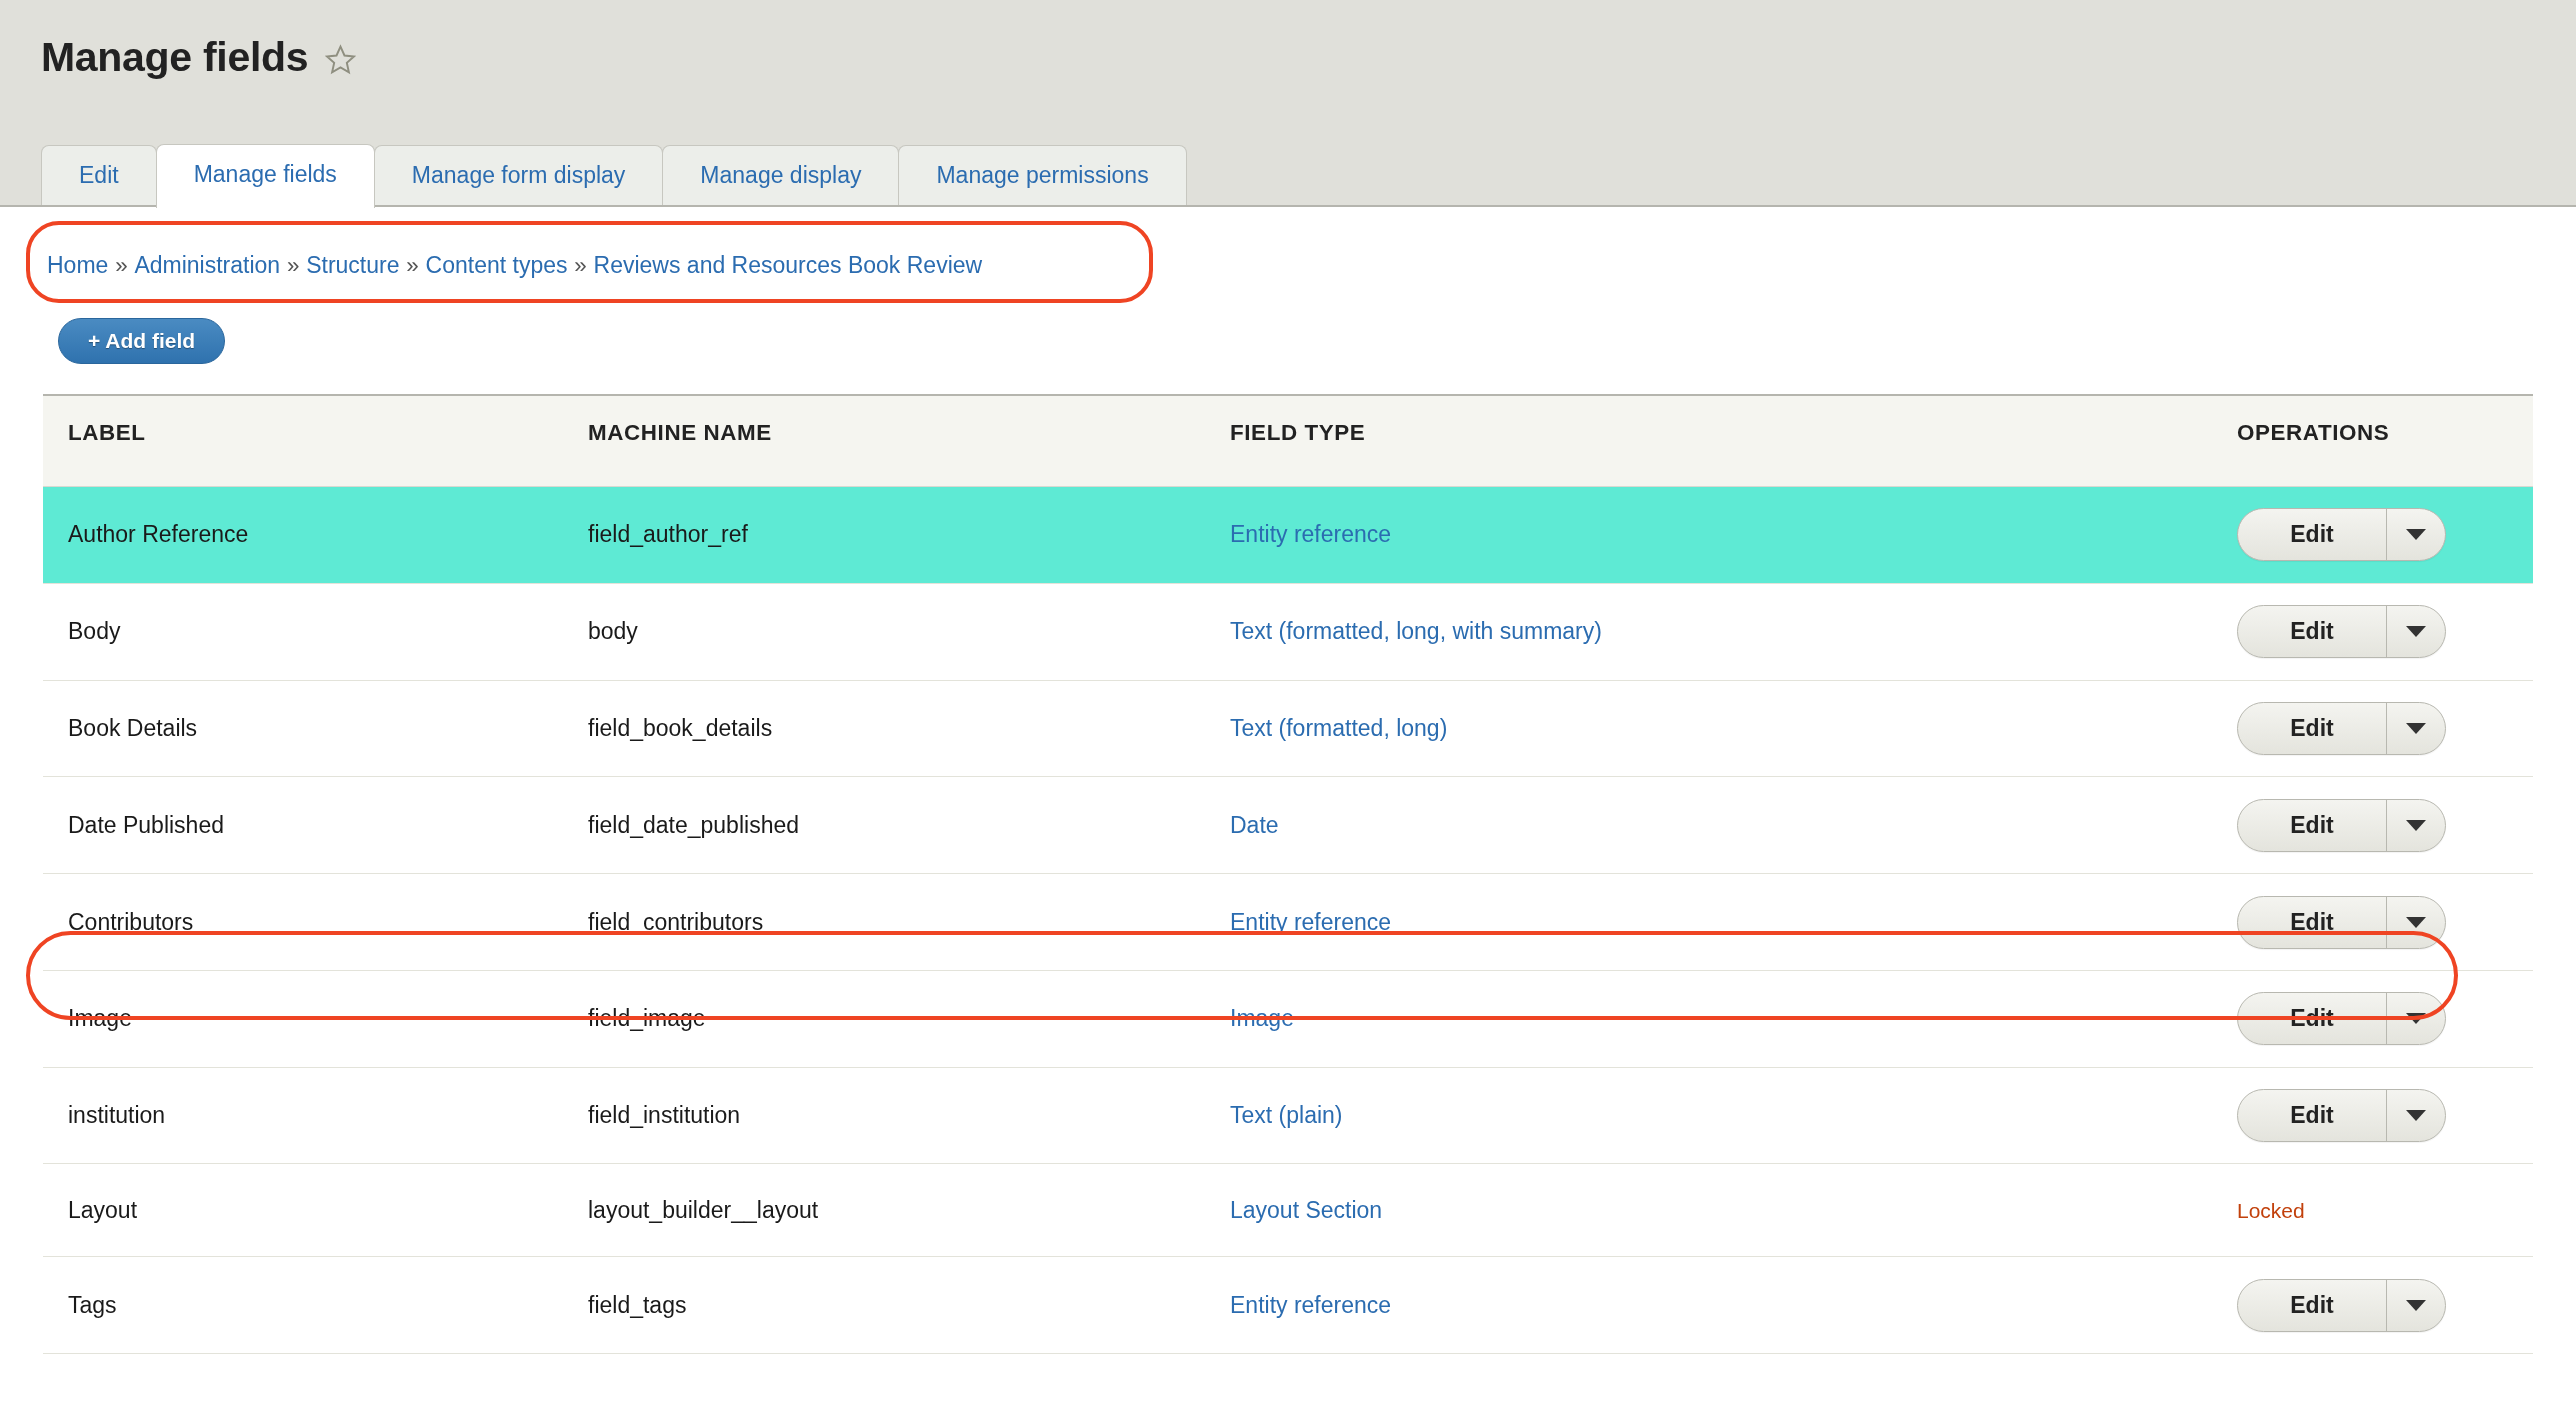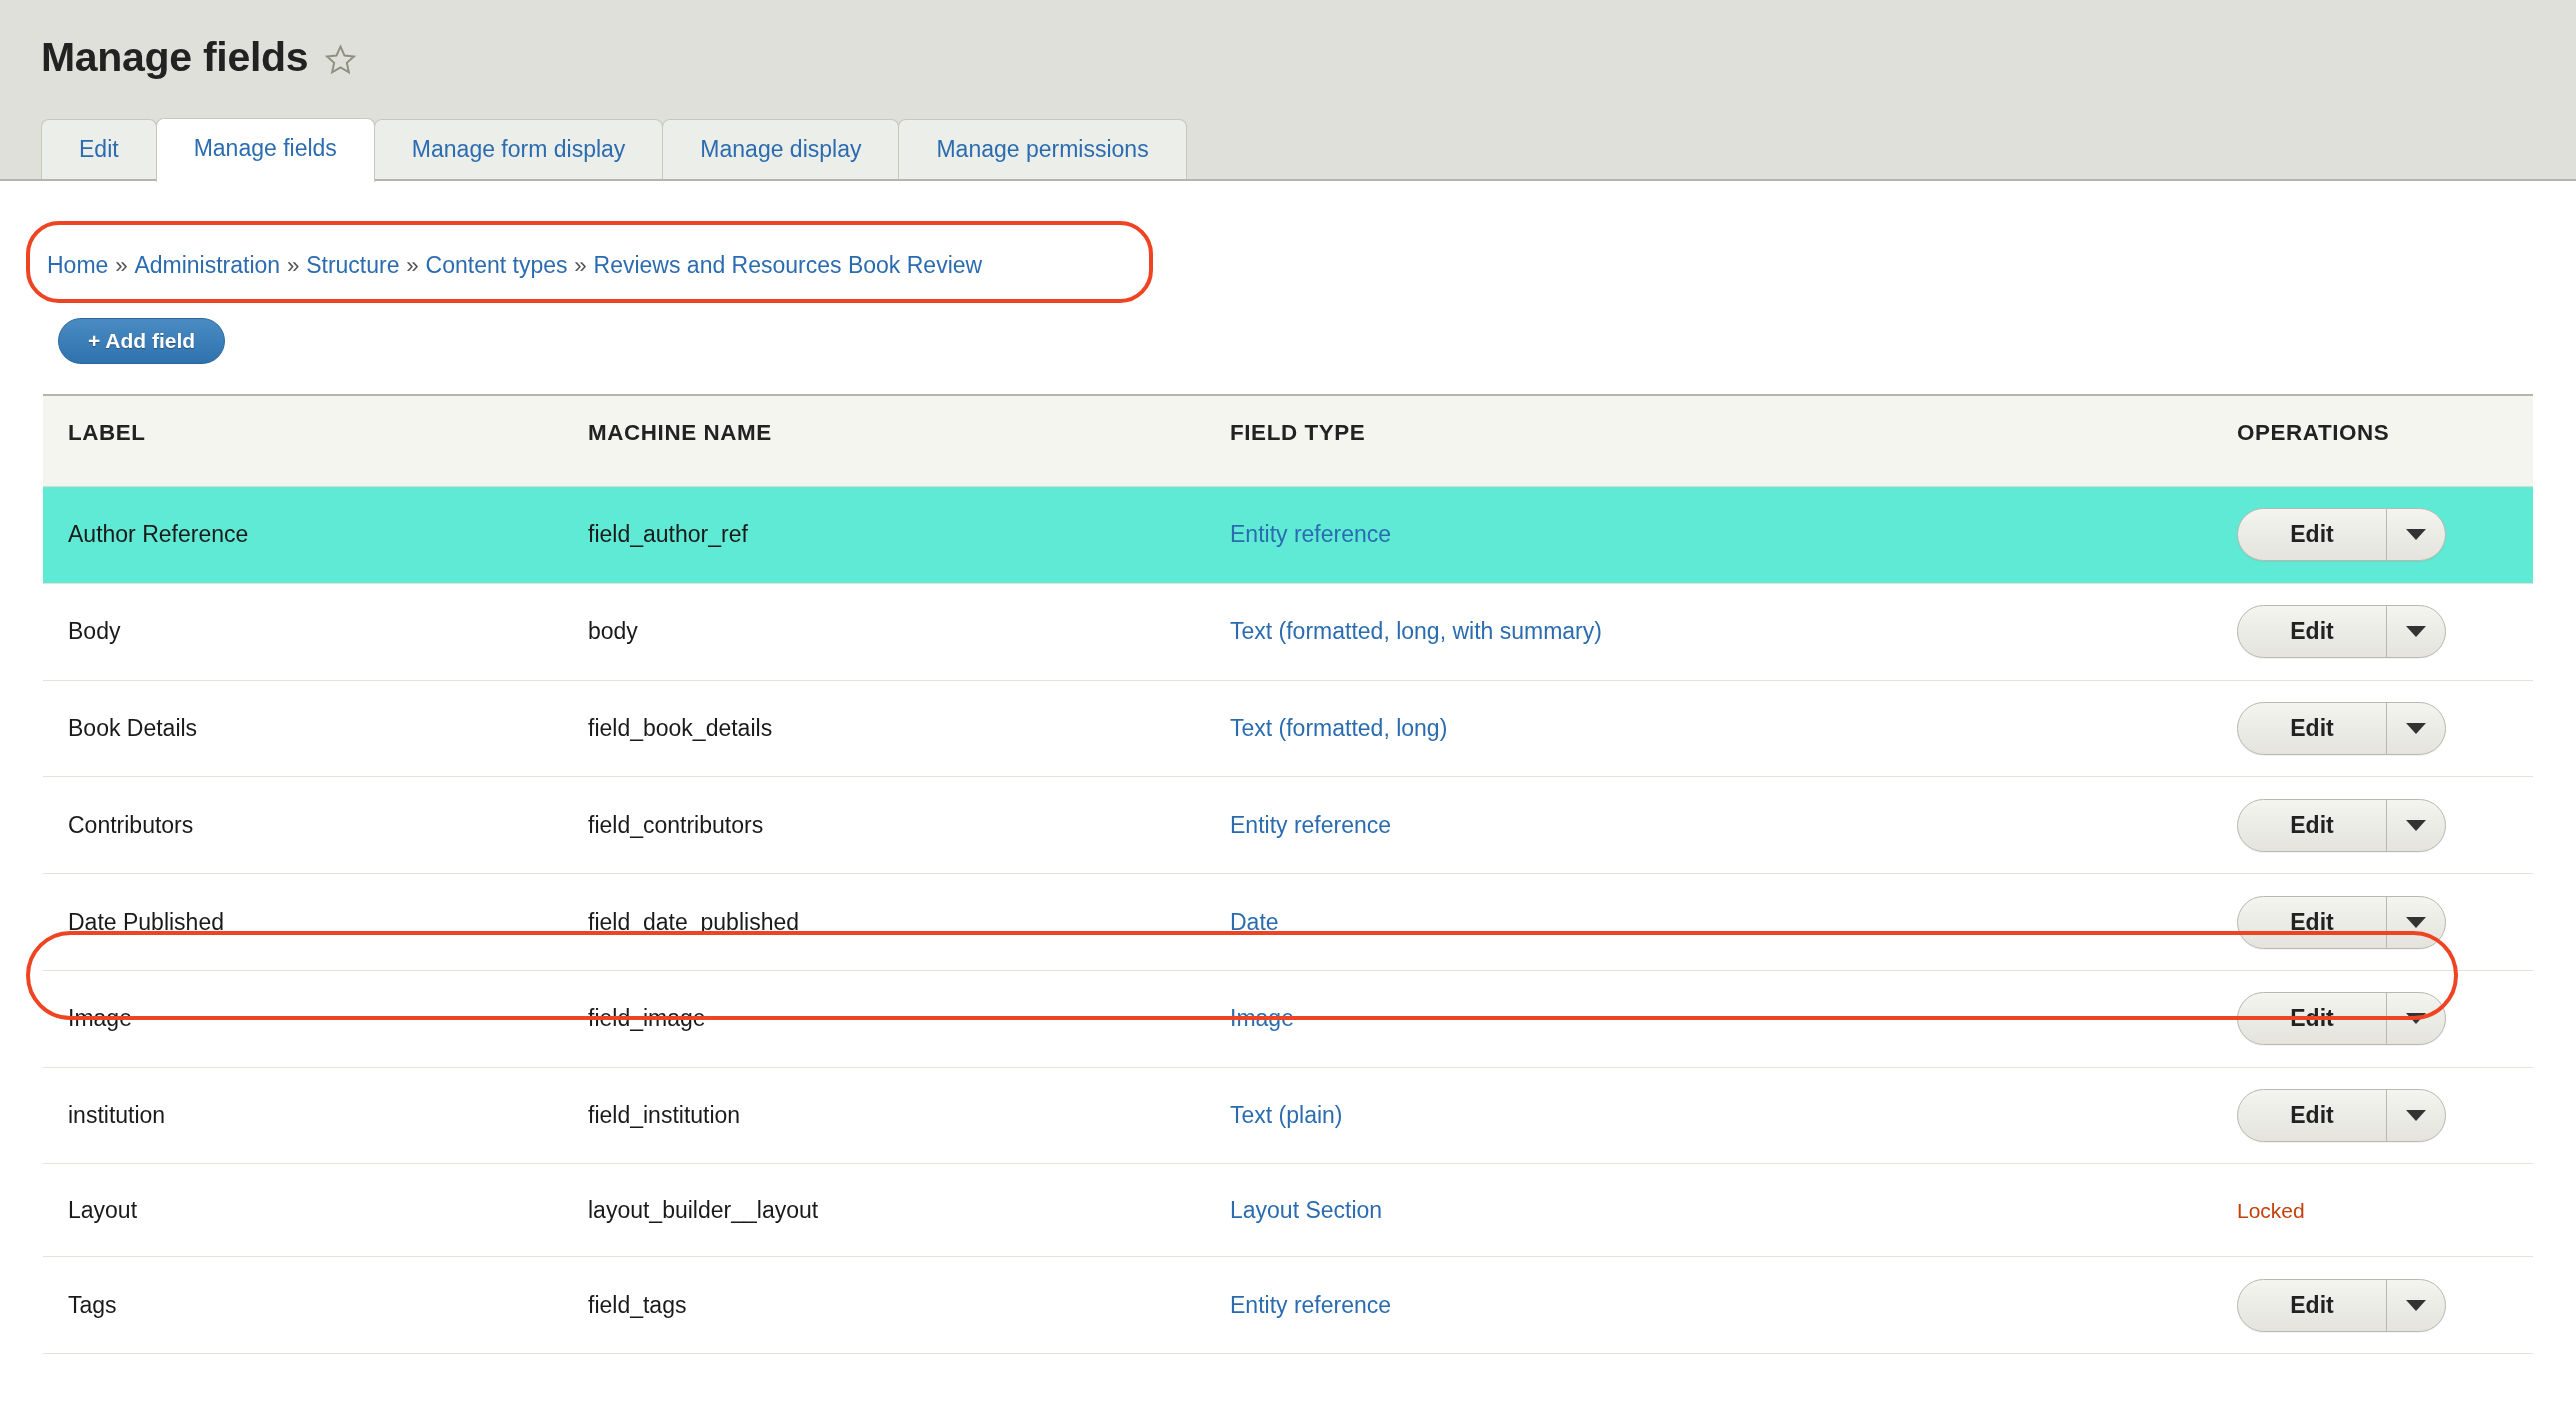--- a/index.html
+++ b/index.html
@@ -14,21 +14,21 @@
     color: #1a1a1a;
     overflow: hidden;
     position: relative;
   }
 
   
   .header-zone {
     position: absolute;
     left: 0; top: 0;
     width: 2576px;
-    height: 181px;
+    height: 207px;
     background: #e0e0da;
     border-bottom: 2.9px solid #b5b5ae;
     box-sizing: border-box;
   }
 
   .page-title-row {
     position: absolute;
     left: 41px;
     top: 37px;
     display: flex;
@@ -339,48 +339,48 @@
           <span class="dropbutton">
             <span class="db-main">Edit</span>
             <span class="db-arrow">
                 <span class="caret"></span>
               </span>
           </span>
         </td>
       </tr>
 
       <tr>
+        <td>Date Published</td>
+        <td>field_date_published</td>
+        <td class="ftype"><a href="#">Date</a></td>
+        <td class="ops">
+          <span class="dropbutton">
+            <span class="db-main">Edit</span>
+            <span class="db-arrow">
+                <span class="caret"></span>
+              </span>
+          </span>
+        </td>
+      </tr>
+
+      <tr>
         <td>Contributors</td>
         <td>field_contributors</td>
         <td class="ftype"><a href="#">Entity reference</a></td>
         <td class="ops">
           <span class="dropbutton">
             <span class="db-main">Edit</span>
             <span class="db-arrow">
                 <span class="caret"></span>
               </span>
           </span>
         </td>
       </tr>
 
       <tr>
-        <td>Date Published</td>
-        <td>field_date_published</td>
-        <td class="ftype"><a href="#">Date</a></td>
-        <td class="ops">
-          <span class="dropbutton">
-            <span class="db-main">Edit</span>
-            <span class="db-arrow">
-                <span class="caret"></span>
-              </span>
-          </span>
-        </td>
-      </tr>
-
-      <tr>
         <td>Image</td>
         <td>field_image</td>
         <td class="ftype"><a href="#">Image</a></td>
         <td class="ops">
           <span class="dropbutton">
             <span class="db-main">Edit</span>
             <span class="db-arrow">
                 <span class="caret"></span>
               </span>
           </span>

